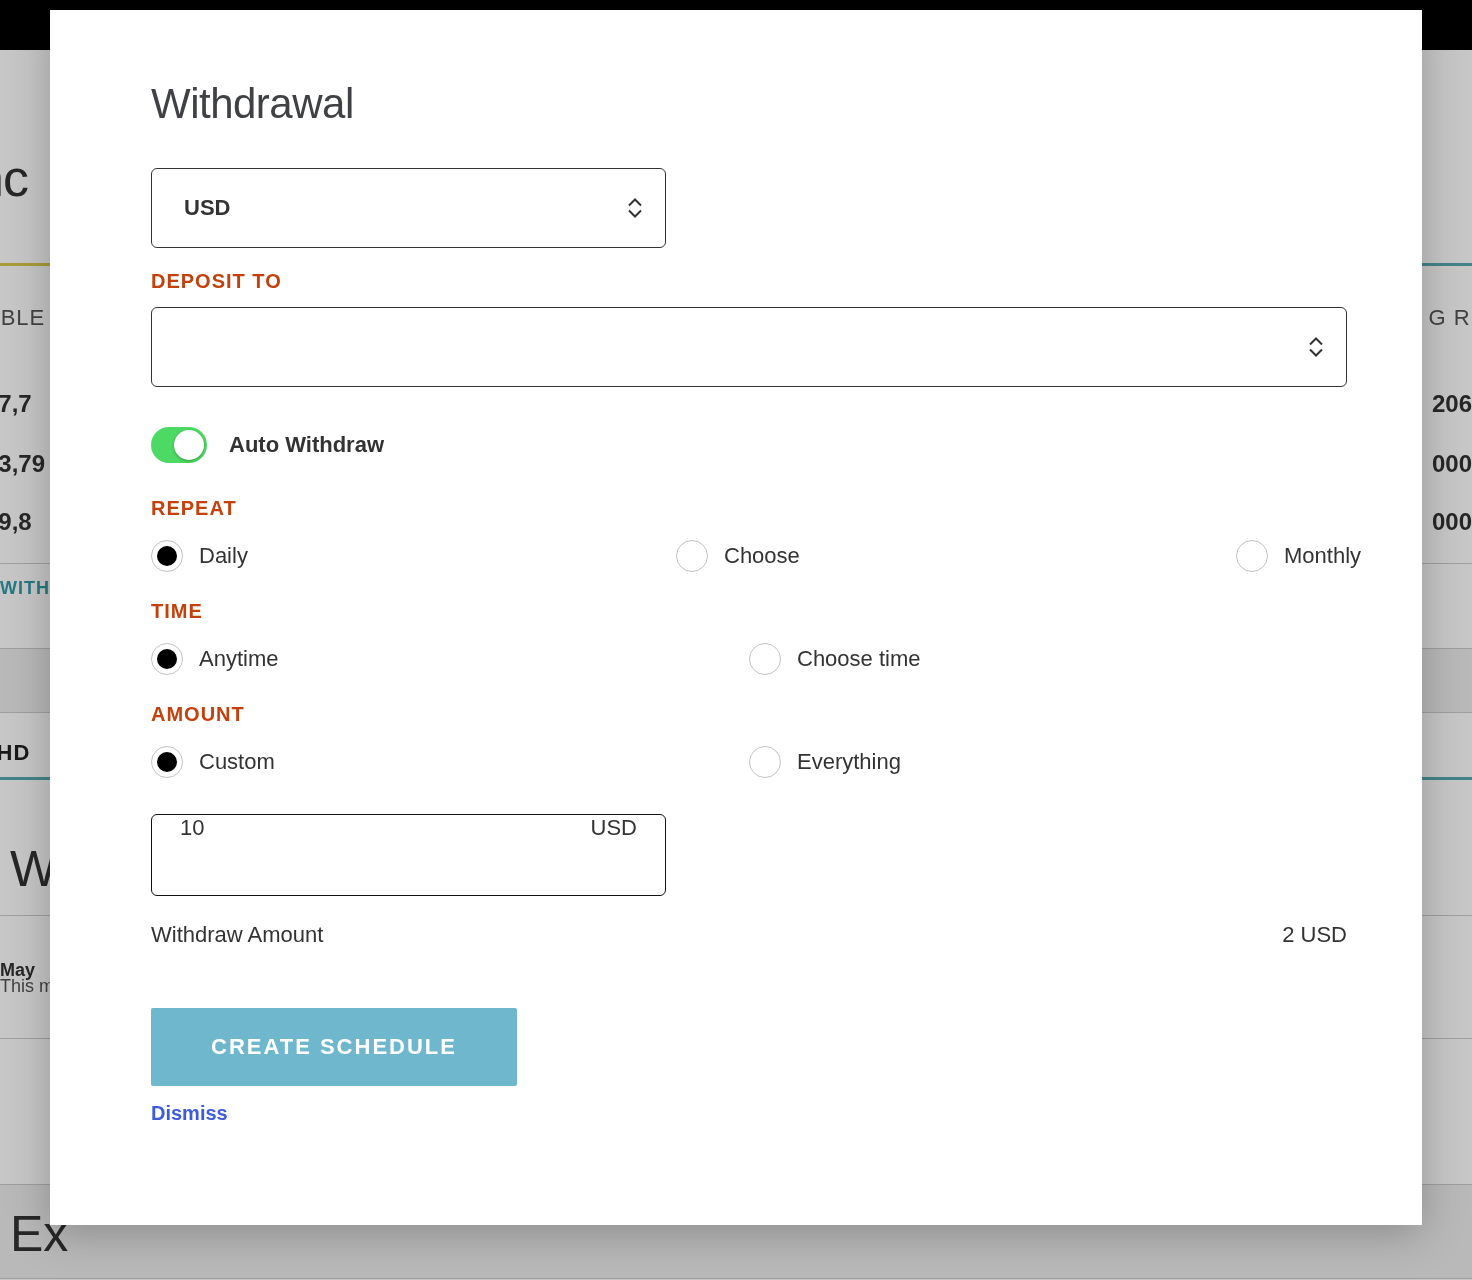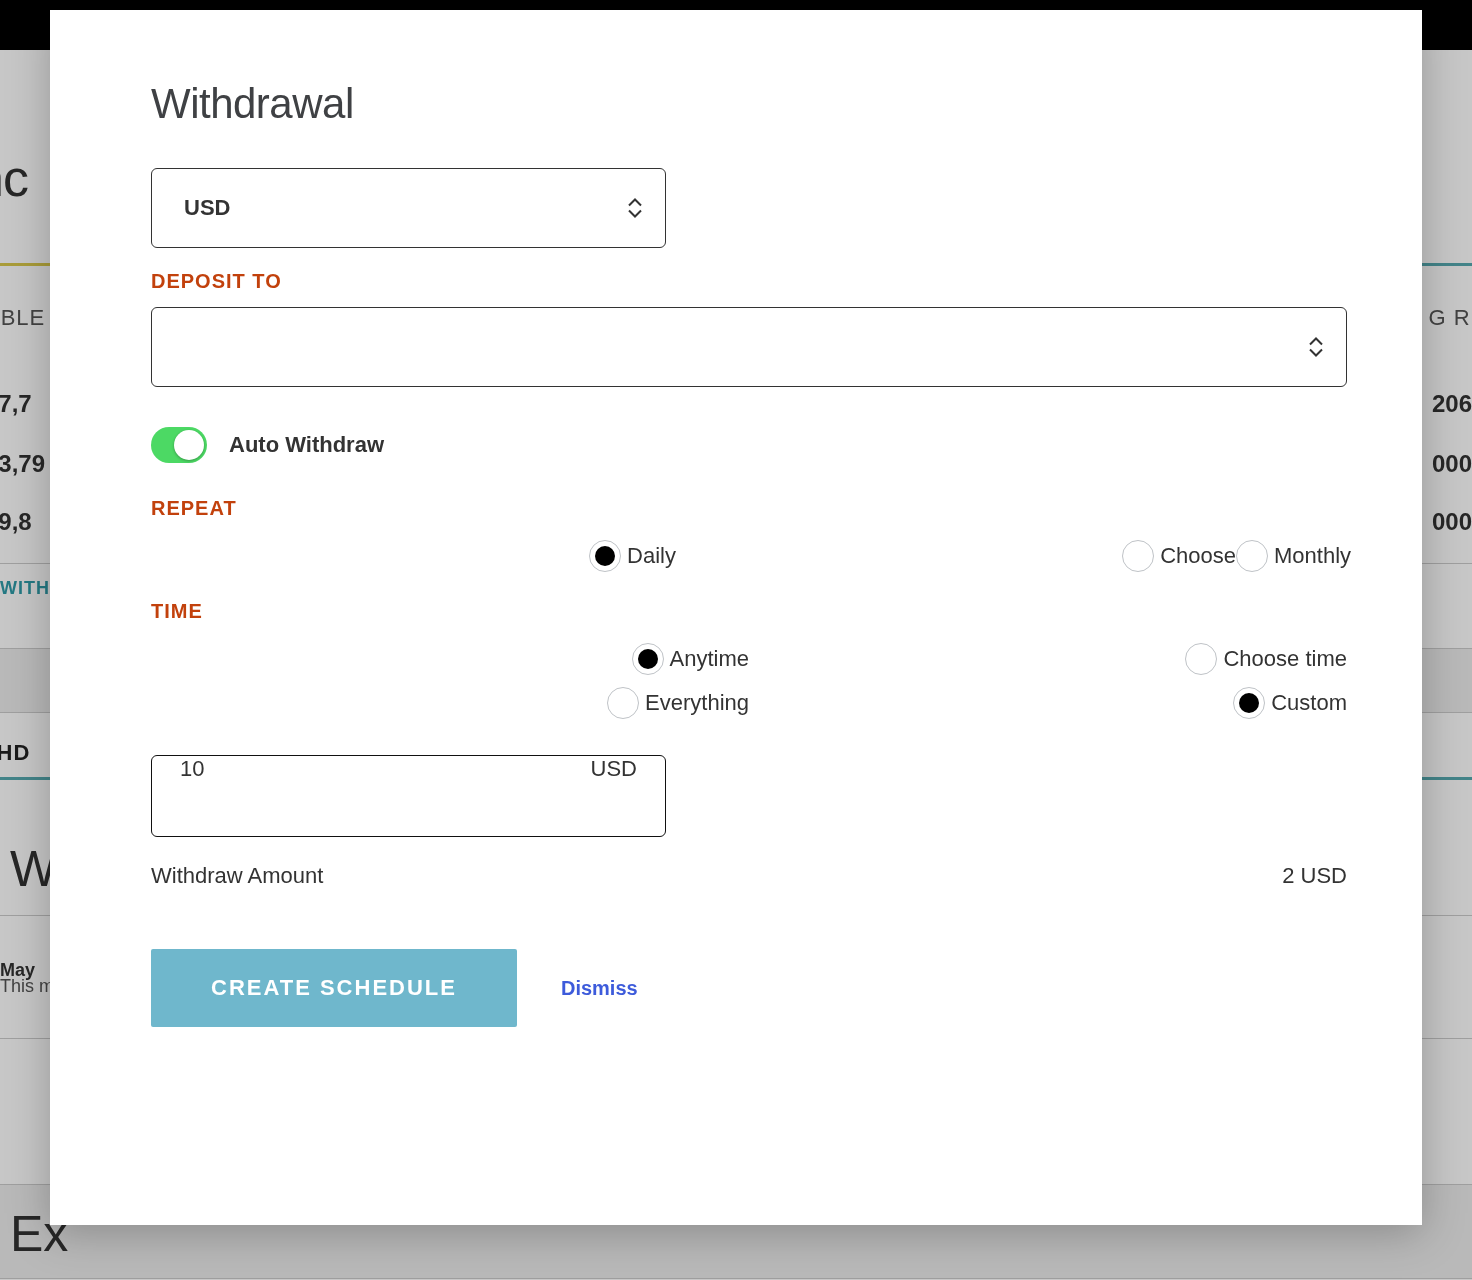--- a/index.html
+++ b/index.html
@@ -84,21 +84,21 @@
   }
   .toggle-label { font-size: 22px; font-weight: 700; color: #333; }
 
   
   .radio-row { display: flex; }
   .radio-row.cols3 .radio-item { flex: 0 0 auto; }
   .radio-row.cols3 .radio-item:nth-child(1) { width: 525px; }
   .radio-row.cols3 .radio-item:nth-child(2) { width: 560px; }
   .radio-row.cols2 .radio-item { width: 705px; }
 
-  .radio-item { display: flex; align-items: center; gap: 6px; cursor: pointer; padding: 6px 0; justify-content: flex-end; }
+  .radio-item { display: flex; align-items: center; gap: 16px; cursor: pointer; padding: 6px 0; }
   .radio {
     width: 32px; height: 32px; border-radius: 50%;
     border: 1px solid #bfc3c7; background: #fff; display: flex; align-items: center; justify-content: center;
     flex-shrink: 0;
   }
   .radio.selected::after {
     content: ""; width: 20px; height: 20px; border-radius: 50%; background: #000;
   }
   .radio-label { font-size: 22px; color: #333; }
 
@@ -109,21 +109,21 @@
   }
   .amount-input input {
     flex: 1; border: none; outline: none; font-size: 22px; font-weight: 500; color: #333;
     background: transparent;
   }
   .amount-input .suffix { font-size: 22px; font-weight: 500; color: #333; }
 
   .summary-row { display: flex; justify-content: space-between; margin-top: 26px; font-size: 22px; color: #333; }
 
   
-  .btn-row { display: flex; flex-direction: row; align-items: center; margin-top: 60px; gap: 44px; }
+  .btn-row { display: flex; flex-direction: column; align-items: flex-start; margin-top: 60px; gap: 16px; }
   .btn-primary {
     background: #6fb7cc; color: #fff; font-size: 22px; font-weight: 700;
     letter-spacing: 2px; border: none; border-radius: 2px;
     padding: 26px 60px; cursor: pointer;
   }
   .btn-link {
     background: none; border: none; color: #3d5bdb; font-size: 20px; font-weight: 700;
     cursor: pointer;
   }
 </style>
@@ -215,28 +215,29 @@
     <div class="radio-item">
       <div class="radio selected"></div>
       <div class="radio-label">Anytime</div>
     </div>
     <div class="radio-item">
       <div class="radio"></div>
       <div class="radio-label">Choose time</div>
     </div>
   </div>
 
+  <div class="section-label">AMOUNT</div>
   <div class="radio-row cols2">
-    <div class="radio-item">
-      <div class="radio"></div>
-      <div class="radio-label">Everything</div>
-    </div>
     <div class="radio-item">
       <div class="radio selected"></div>
       <div class="radio-label">Custom</div>
+    </div>
+    <div class="radio-item">
+      <div class="radio"></div>
+      <div class="radio-label">Everything</div>
     </div>
   </div>
 
   <div class="amount-input">
     <input type="text" value="10" style="">
     <span class="suffix">USD</span>
   </div>
 
   <div class="summary-row">
     <span>Withdraw Amount</span>

